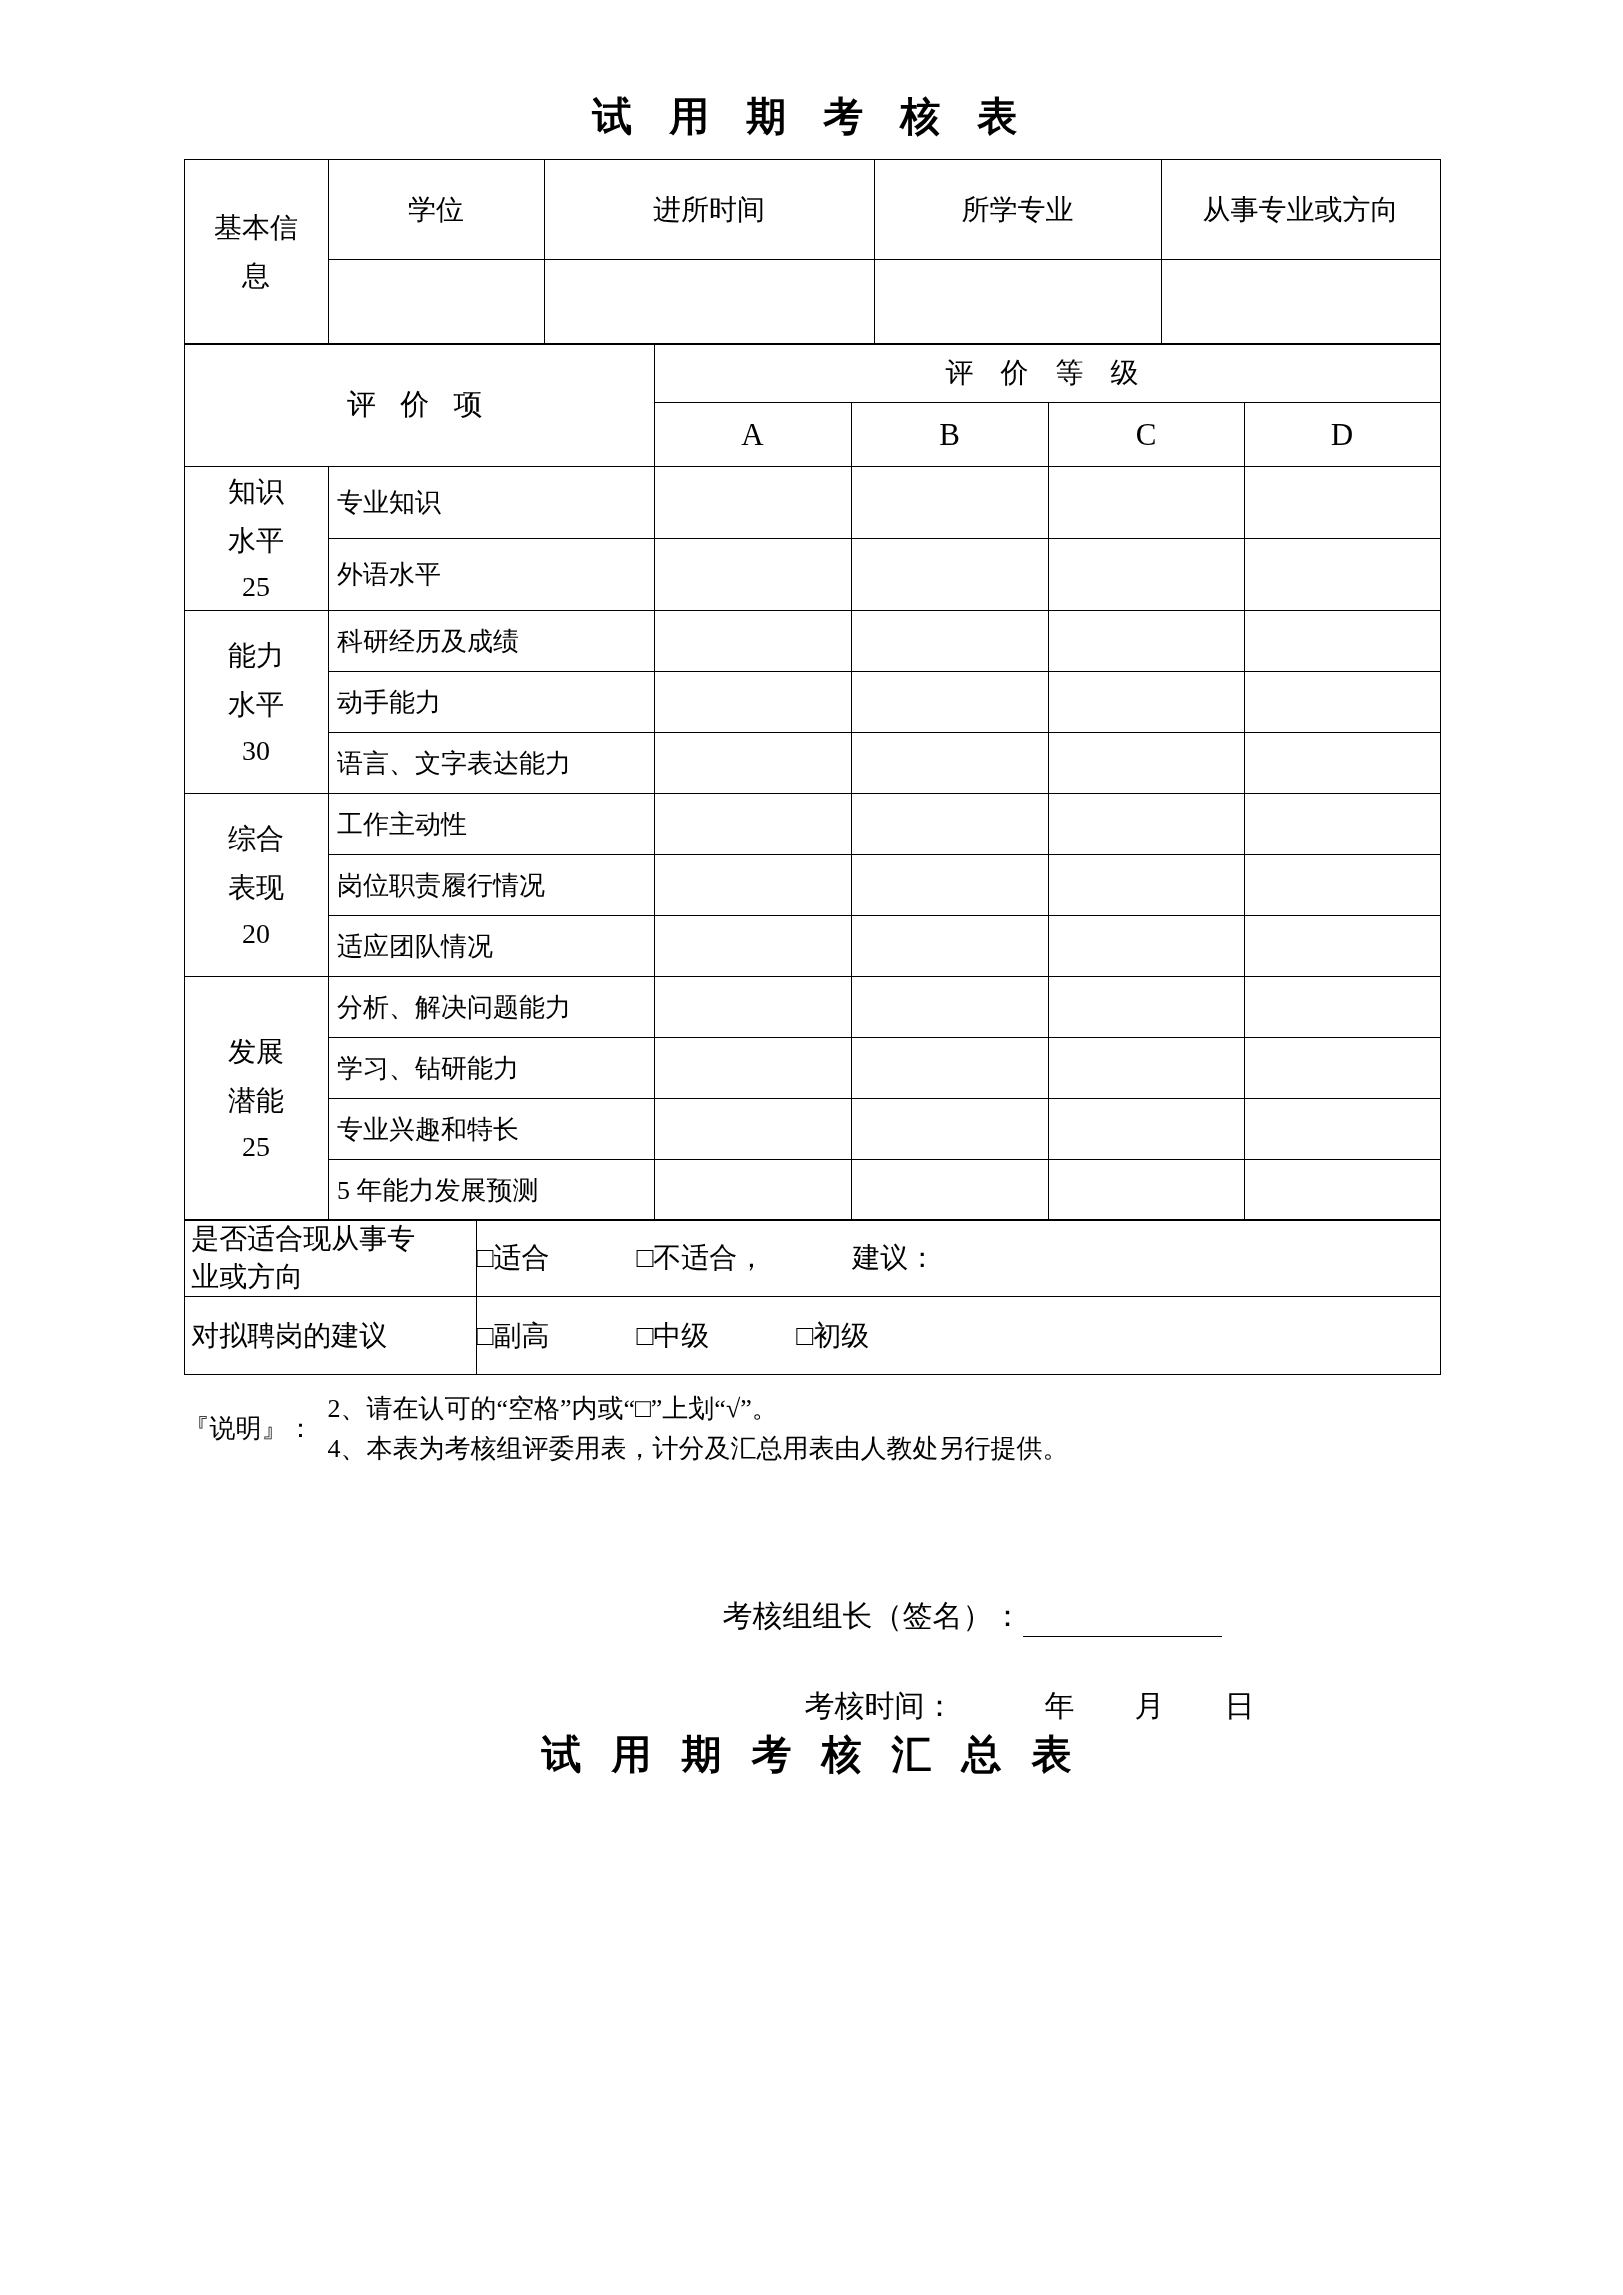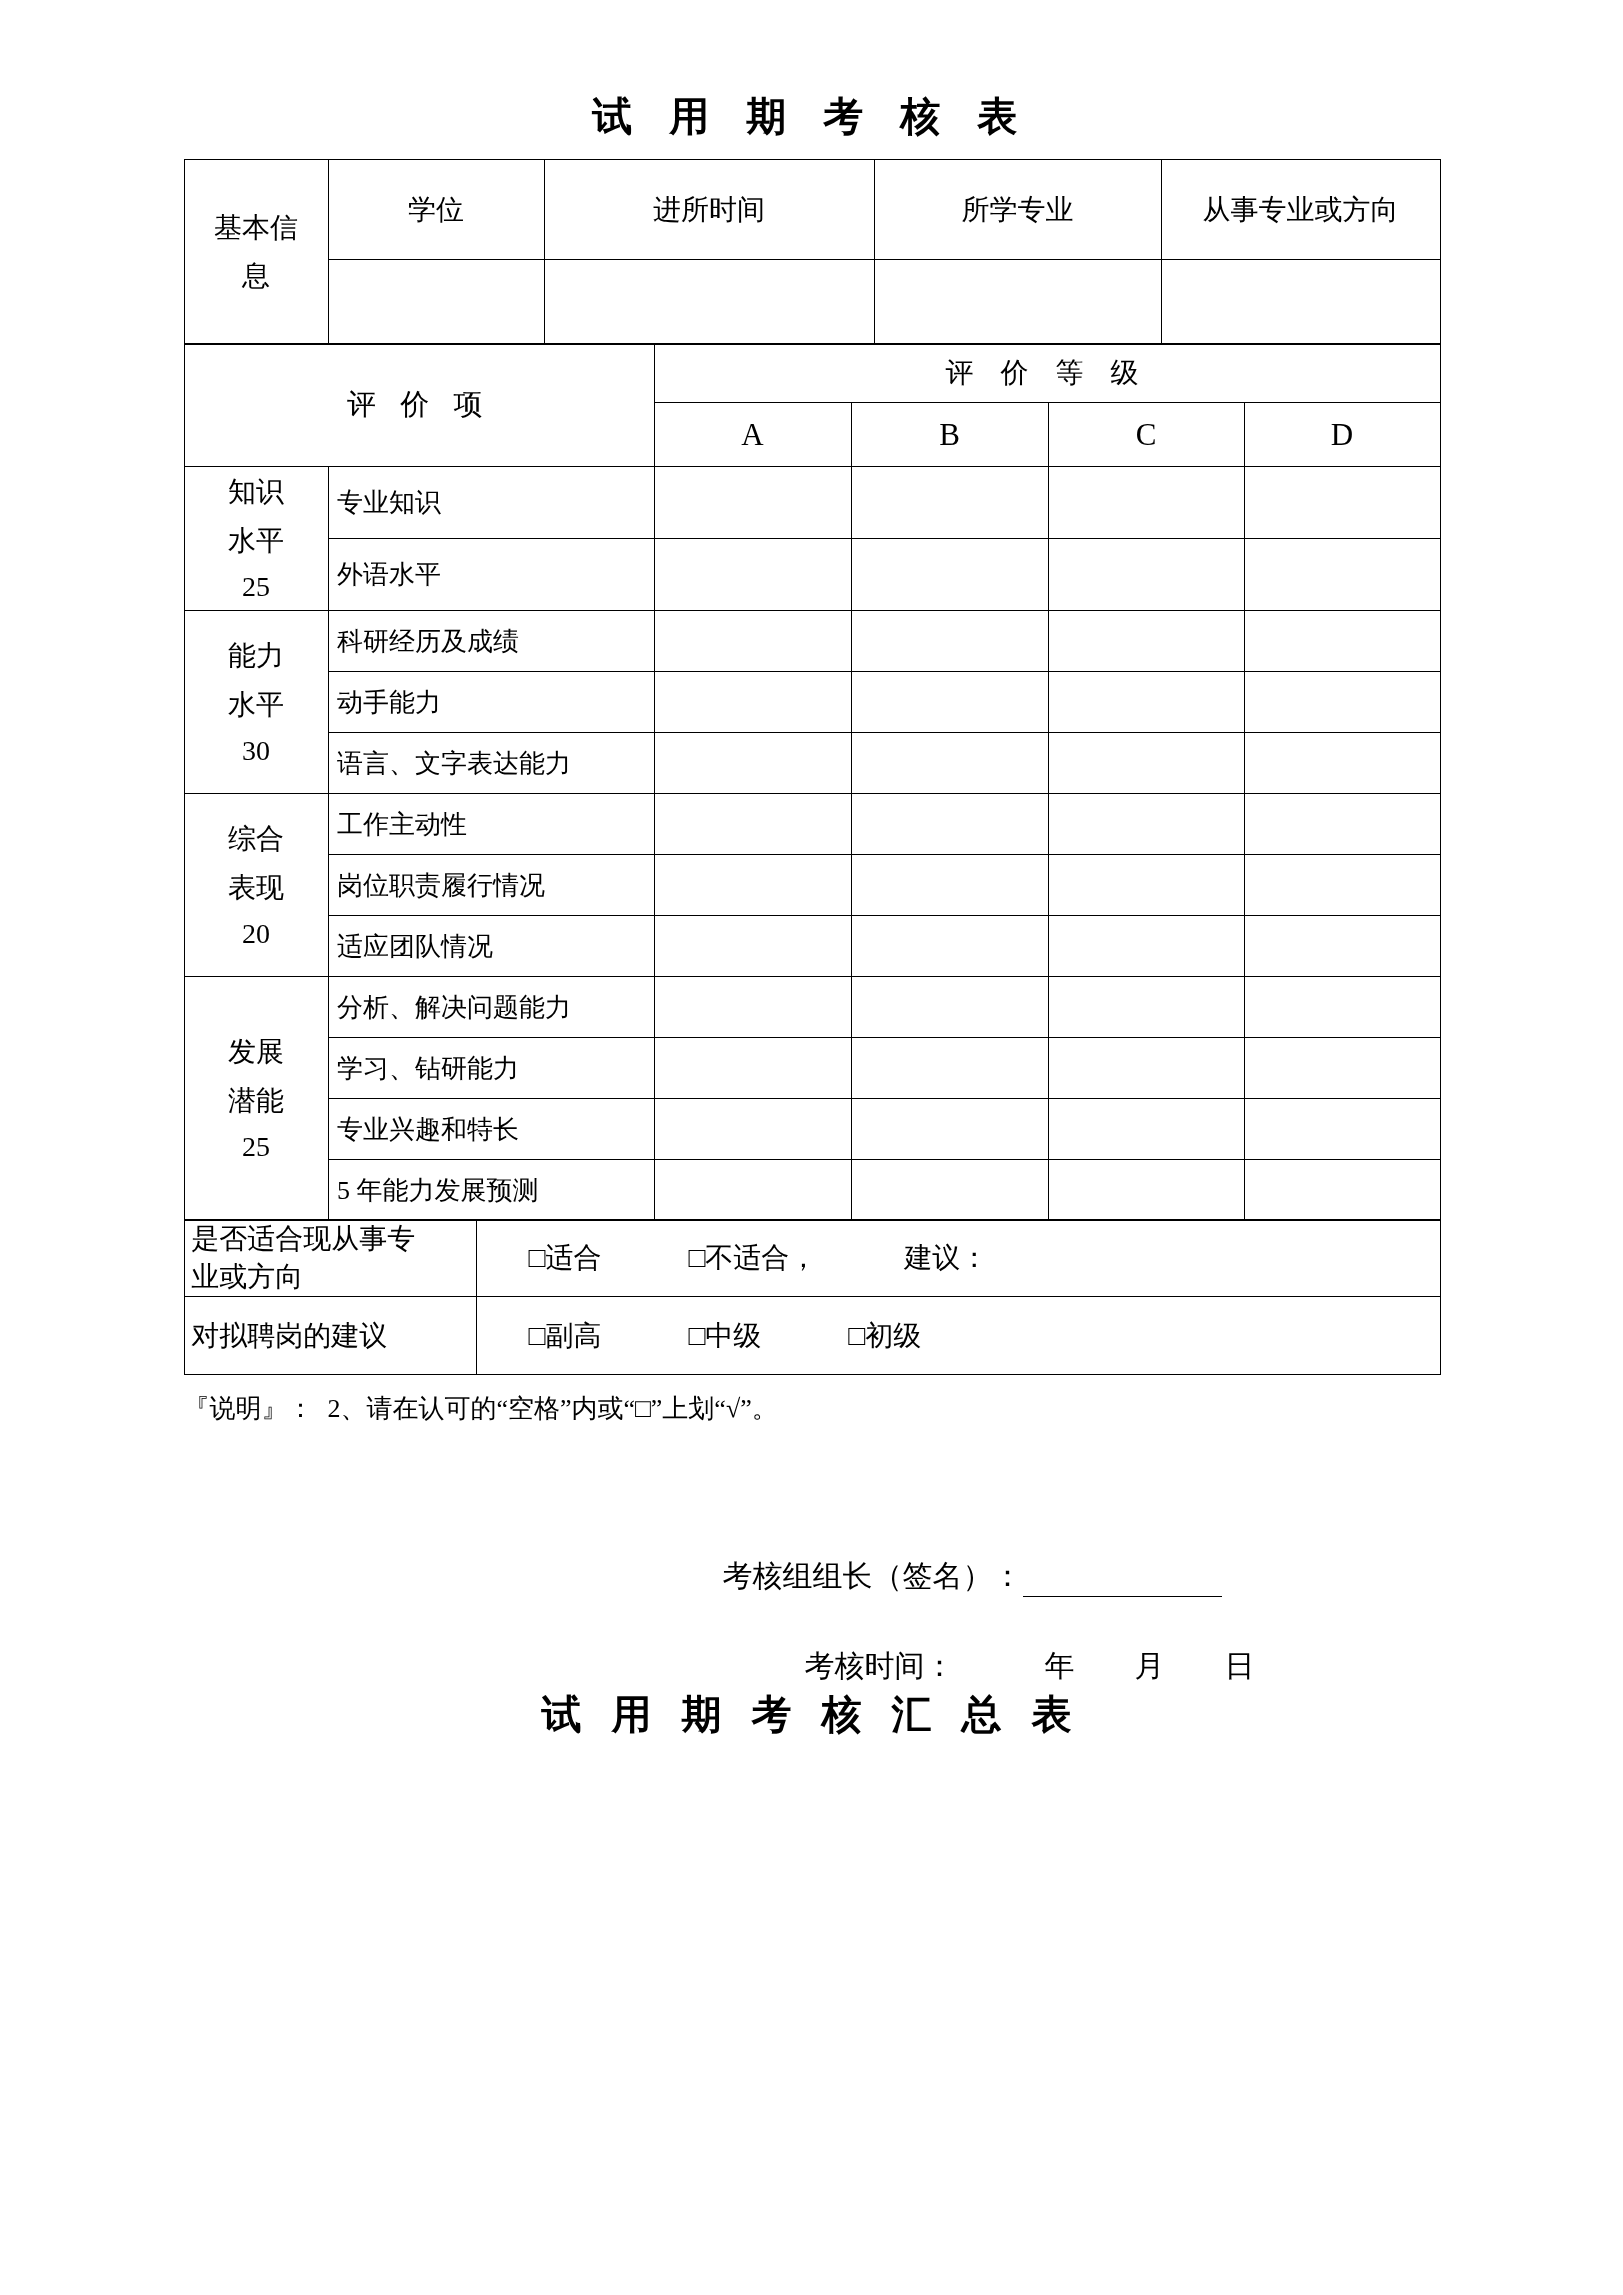--- a/index.html
+++ b/index.html
@@ -58,21 +58,21 @@
   .gl-text { width: 2.2em; margin: 0 auto; line-height: 1.75; }
   .gl-score { line-height: 1.6; }
   .item { font-size: 26px; padding-left: 8.5px; text-align: left; }
 
   
   .tbl-bottom td { font-size: 28px; }
   .tr-suit { height: 74px; }
   .tr-pos { height: 78px; }
   .btm-label { padding-left: 6.8px; }
   .suit-label-text { width: 8.6em; line-height: 1.35; }
-  .opt-cell { padding-left: 52px; }
+  .opt-cell { }
   .opt { margin-right: 80px; }
 
   
   .notes { margin-top: 13.5px; font-size: 26px; display: flex; align-items: center; }
   .notes-title { flex: 0 0 144px; line-height: 1.55; }
   .notes-items { line-height: 1.55; }
 
   
   .sig-line { margin-top: 127px; font-size: 30px; padding-left: 539px; }
   .time-line { margin-top: 49px; font-size: 30px; padding-left: 621px; }
@@ -271,20 +271,21 @@
         <span>□初级</span>
       </td>
     </tr>
   </tbody>
     </table>
 
   <div class="notes">
     <div class="notes-title">『说明』：</div>
     <div class="notes-items">
       <div>2、请在认可的“空格”内或“□”上划“√”。</div>
+      <div>4、本表为考核组评委用表，计分及汇总用表由人教处另行提供。</div>
     </div>
   </div>
 
   <div class="sig-line">
     <span>考核组组长（签名）：</span><span class="blank blank-w235"></span>
   </div>
   <div class="time-line">
     <span>考核时间：　　　年　　月　　日</span>
   </div>
 

